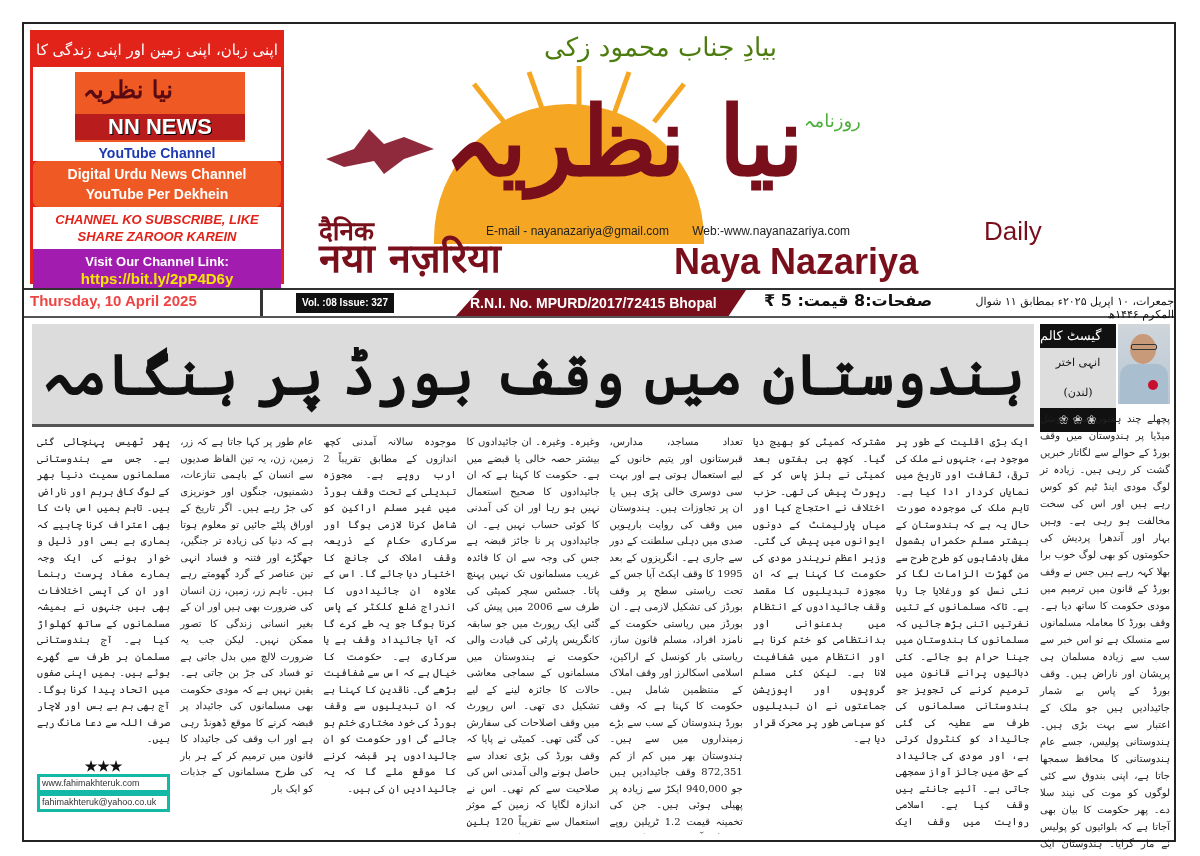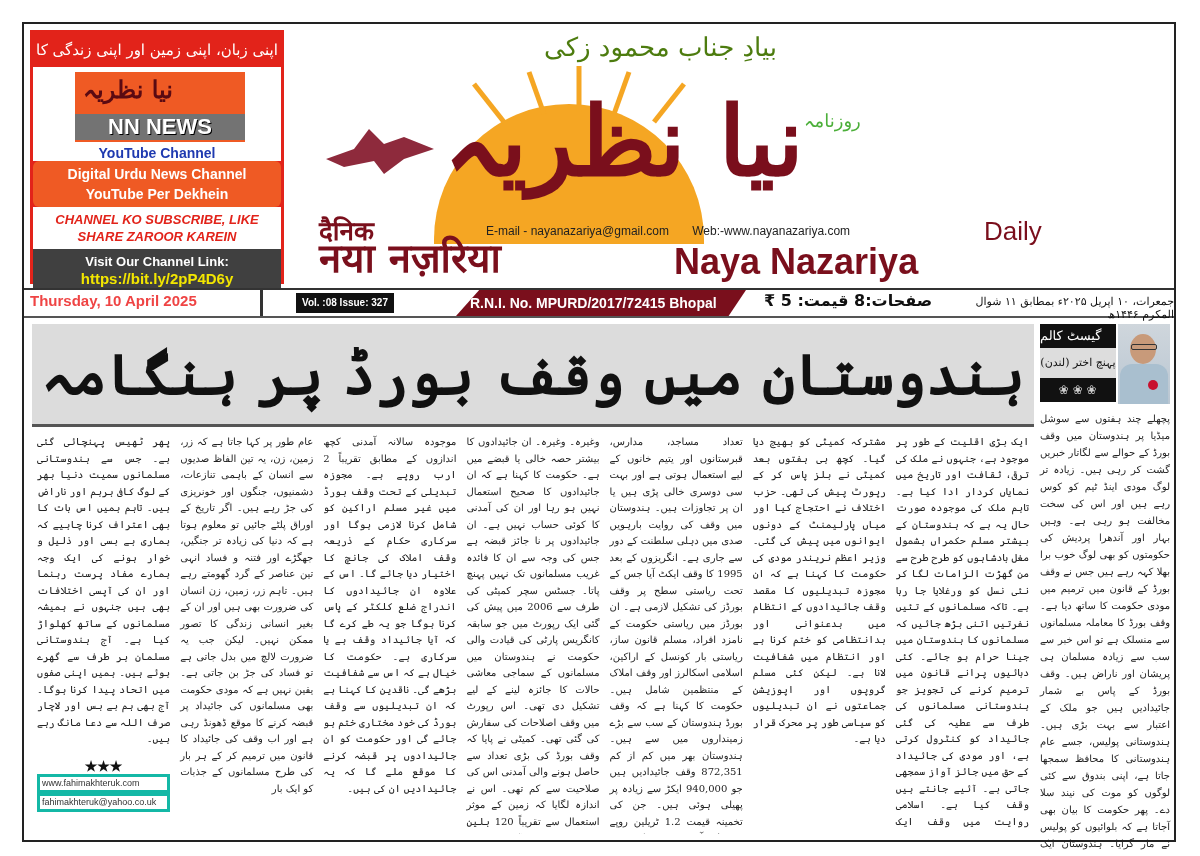--- a/index.html
+++ b/index.html
@@ -4,25 +4,25 @@
 <style>
   html,body{margin:0;padding:0;background:#fff;}
   body{width:1200px;height:856px;position:relative;overflow:hidden;font-family:"DejaVu Sans",sans-serif;}
   .page{position:absolute;left:22px;top:22px;width:1154px;height:820px;border:2px solid #222;box-sizing:border-box;background:#fff;}
   
   .ad{position:absolute;left:6px;top:6px;width:254px;height:254px;border:3px solid #e2231a;background:#e2231a;box-sizing:border-box;}
   .ad-top{height:34px;color:#fff;font-family:"DejaVu Serif",serif;font-size:15px;text-align:center;line-height:34px;direction:rtl;}
   .ad-logo{background:#fff;height:94px;position:relative;}
   .ad-logo-inner{position:absolute;left:42px;top:5px;width:170px;height:70px;background:#ef5a24;}
   .ad-logo-urdu{position:absolute;left:8px;top:3px;font-size:24px;color:#5a0a12;font-weight:bold;direction:rtl;font-family:"DejaVu Serif",serif;}
-  .ad-nn{position:absolute;left:0;right:0;bottom:2px;text-align:center;color:#fff;font-family:"Liberation Sans",sans-serif;font-weight:bold;font-size:22px;background:#737373;text-shadow:1px 1px 0 #000;}
+  .ad-nn{position:absolute;left:0;right:0;bottom:2px;text-align:center;color:#fff;font-family:"Liberation Sans",sans-serif;font-weight:bold;font-size:22px;background:#b91c1c;text-shadow:1px 1px 0 #000;}
   .ad-yt{position:absolute;left:0;right:0;bottom:0;text-align:center;color:#1f3ab0;font-family:"Liberation Sans",sans-serif;font-weight:bold;font-size:14px;}
   .ad-orange{background:#ef5a24;color:#fff;font-family:"Liberation Sans",sans-serif;font-weight:bold;font-size:14px;text-align:center;line-height:20px;padding:3px 0;border-radius:6px;}
   .ad-white{background:#fff;color:#e2231a;font-family:"Liberation Sans",sans-serif;font-weight:bold;font-style:italic;font-size:13px;text-align:center;line-height:17px;padding:4px 0;}
-  .ad-black{background:#404040;color:#fff;font-family:"Liberation Sans",sans-serif;font-weight:bold;font-size:13px;text-align:center;line-height:17px;padding:4px 0;}
+  .ad-black{background:#a21caf;color:#fff;font-family:"Liberation Sans",sans-serif;font-weight:bold;font-size:13px;text-align:center;line-height:17px;padding:4px 0;}
   .ad-black .link{color:#f3e600;font-size:15px;}
   
   .mast{position:absolute;left:270px;top:0;width:880px;height:260px;}
   .tribute{position:absolute;left:250px;top:8px;font-family:"DejaVu Serif",serif;font-size:26px;direction:rtl;color:#4d7c0f;}
   .sun{position:absolute;left:140px;top:80px;width:270px;height:140px;border-radius:140px 140px 0 0;background:#f5a623;overflow:hidden;}
   .bird{position:absolute;left:30px;top:95px;width:120px;height:60px;}
   .logo-urdu{position:absolute;left:150px;top:70px;font-size:96px;font-weight:bold;color:#7a0f1c;font-family:"DejaVu Serif",serif;direction:rtl;letter-spacing:-2px;line-height:1;}
   .roznama{position:absolute;left:510px;top:86px;color:#4caf3a;font-size:18px;direction:rtl;font-family:"DejaVu Serif",serif;}
   .hi-dainik{position:absolute;left:25px;top:188px;color:#7a0f1c;font-size:26px;font-weight:bold;}
   .hi-title{position:absolute;left:25px;top:214px;color:#7a0f1c;font-size:40px;font-weight:bold;line-height:1;}
@@ -123,21 +123,21 @@
     <div class="price">صفحات:8  قیمت: 5 ₹</div>
     <div class="hijri">جمعرات، ۱۰ اپریل ۲۰۲۵ء بمطابق ۱۱ شوال المکرم ۱۴۴۶ھ</div>
   </div>
 
   <div class="headline">ہندوستان میں وقف بورڈ پر ہنگامہ</div>
   <div class="rule"></div>
 
   <div class="guest">
     <div class="guest-head">
       <div class="gh-title">گیسٹ کالم</div>
-      <div class="gh-name">پہنچ اختر (لندن)</div>
+      <div class="gh-name">انہی اختر (لندن)</div>
       <div class="gh-stars">❀ ❀ ❀</div>
     </div>
     <div class="photo">
       <div class="suit"></div>
       <div class="face"></div>
       <div class="glasses"></div>
       <div class="rose"></div>
     </div>
     <div class="guest-text">پچھلے چند ہفتوں سے سوشل میڈیا پر ہندوستان میں وقف بورڈ کے حوالے سے لگاتار خبریں گشت کر رہی ہیں۔ زیادہ تر لوگ مودی اینڈ ٹیم کو کوس رہے ہیں اور اس کی سخت مخالفت ہو رہی ہے۔ وہیں بہار اور آندھرا پردیش کی حکومتوں کو بھی لوگ خوب برا بھلا کہہ رہے ہیں جس نے وقف بورڈ کے قانون میں ترمیم میں مودی حکومت کا ساتھ دیا ہے۔ وقف بورڈ کا معاملہ مسلمانوں سے منسلک ہے تو اس خبر سے سب سے زیادہ مسلمان ہی پریشان اور ناراض ہیں۔ وقف بورڈ کے پاس بے شمار جائیدادیں ہیں جو ملک کے اعتبار سے بہت بڑی ہیں۔ ہندوستانی پولیس، جسے عام ہندوستانی کا محافظ سمجھا جاتا ہے، اپنی بندوق سے کئی لوگوں کو موت کی نیند سلا دے۔ پھر حکومت کا بیان بھی آجاتا ہے کہ بلوائیوں کو پولیس نے مار گرایا۔ ہندوستان ایک کثیر المذہبی اور کثیر الثقافتی ملک ہے۔ یہاں مسلمانوں کی آبادی</div>
   </div>

